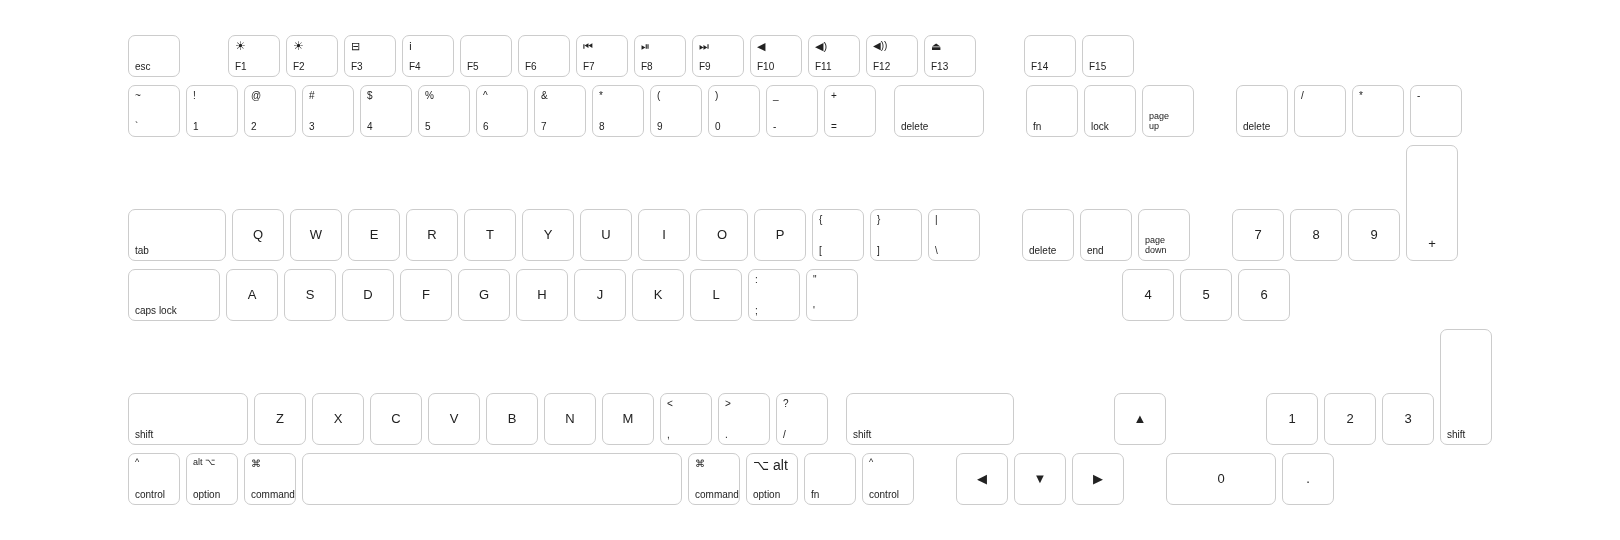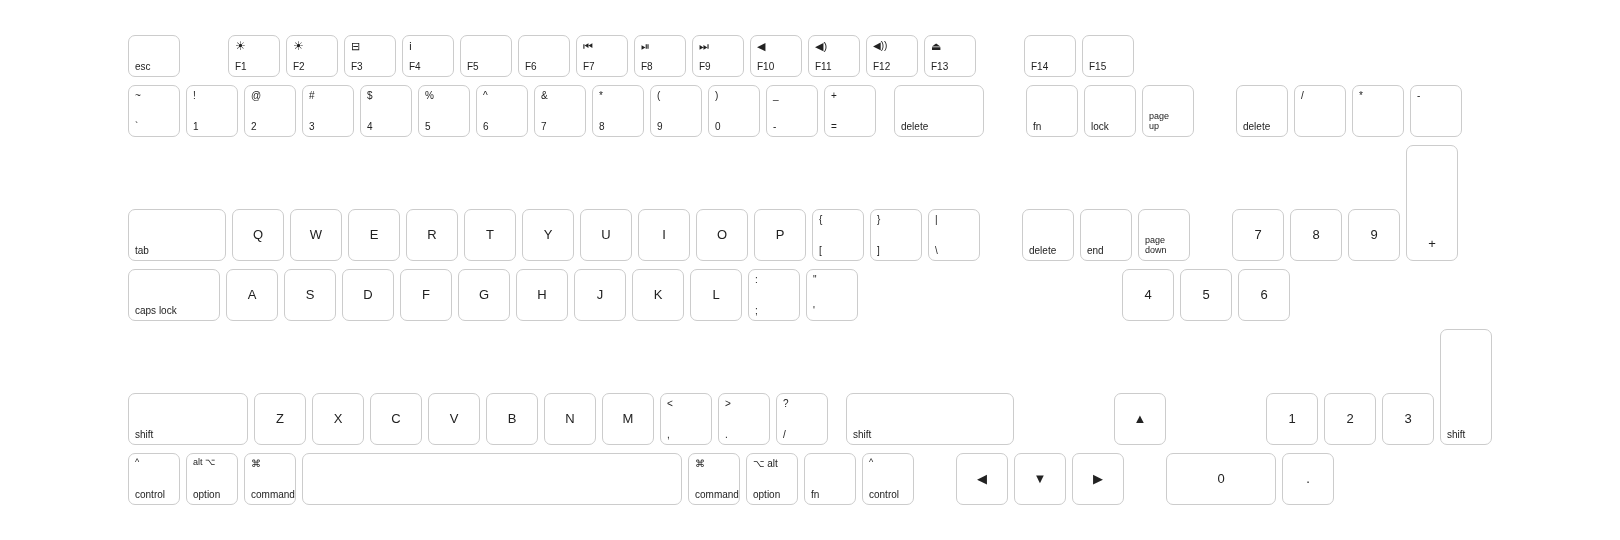--- a/index.html
+++ b/index.html
@@ -424,21 +424,21 @@
       <span class="top-label" style="font-size:10px">⌘</span>
       <span class="bottom-label">command</span>
     </div>
     <div class="key spacebar">
     </div>
     <div class="key w1">
       <span class="top-label" style="font-size:10px">⌘</span>
       <span class="bottom-label">command</span>
     </div>
     <div class="key w1">
-      <span class="top-label" style="font-size:10px">⌥ alt</span>
+      <span class="top-label" style="font-size:14px">⌥ alt</span>
       <span class="bottom-label">option</span>
     </div>
     <div class="key w1">
       <span class="bottom-label">fn</span>
     </div>
     <div class="key w1">
       <span class="top-label" style="font-size:9px">^</span>
       <span class="bottom-label">control</span>
     </div>
     <div style="width:30px"></div>

